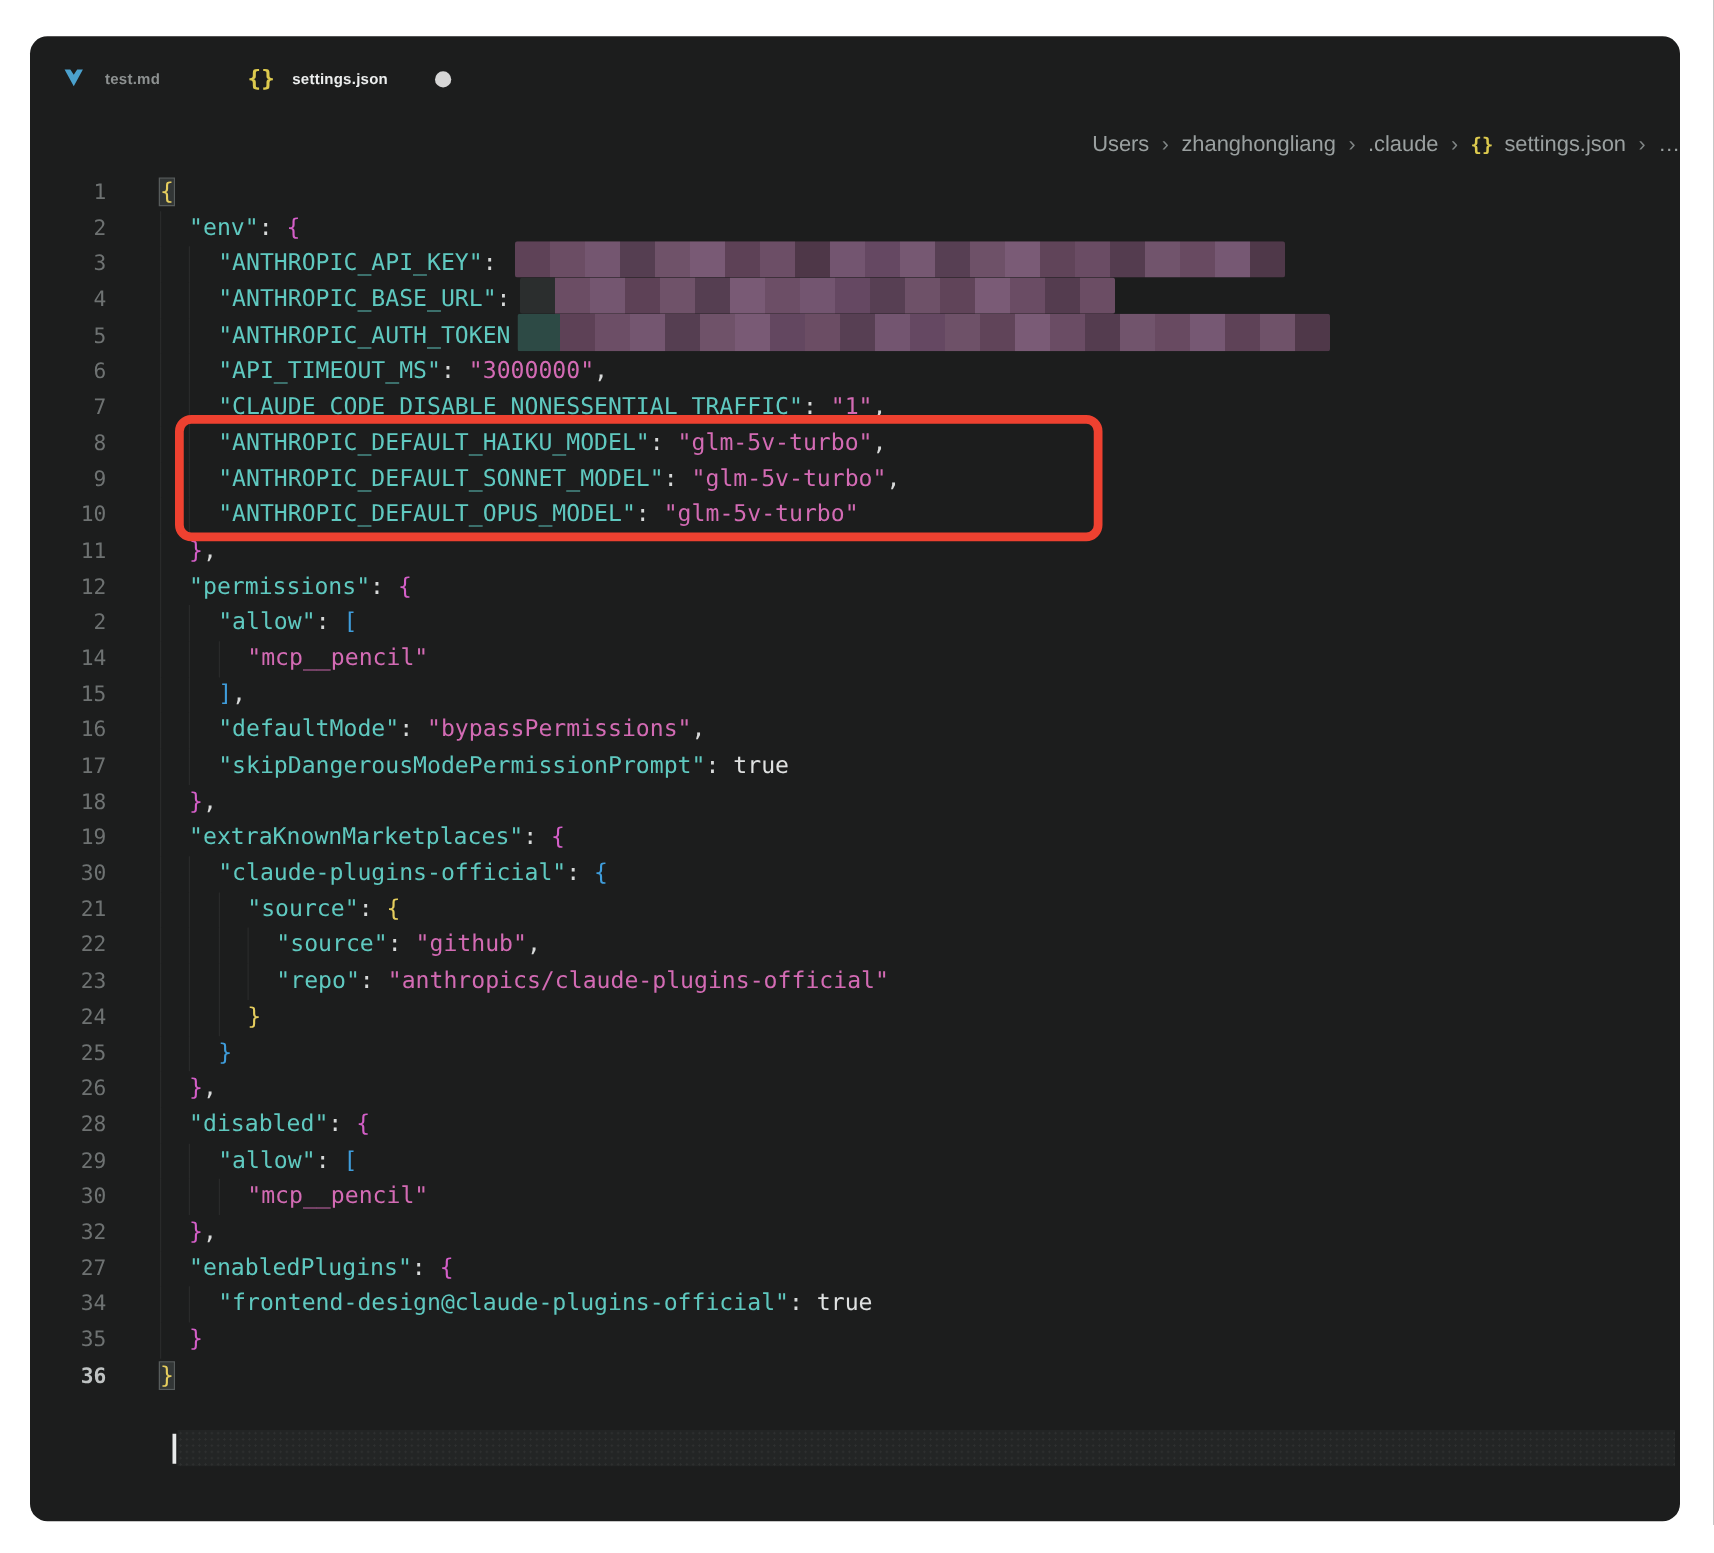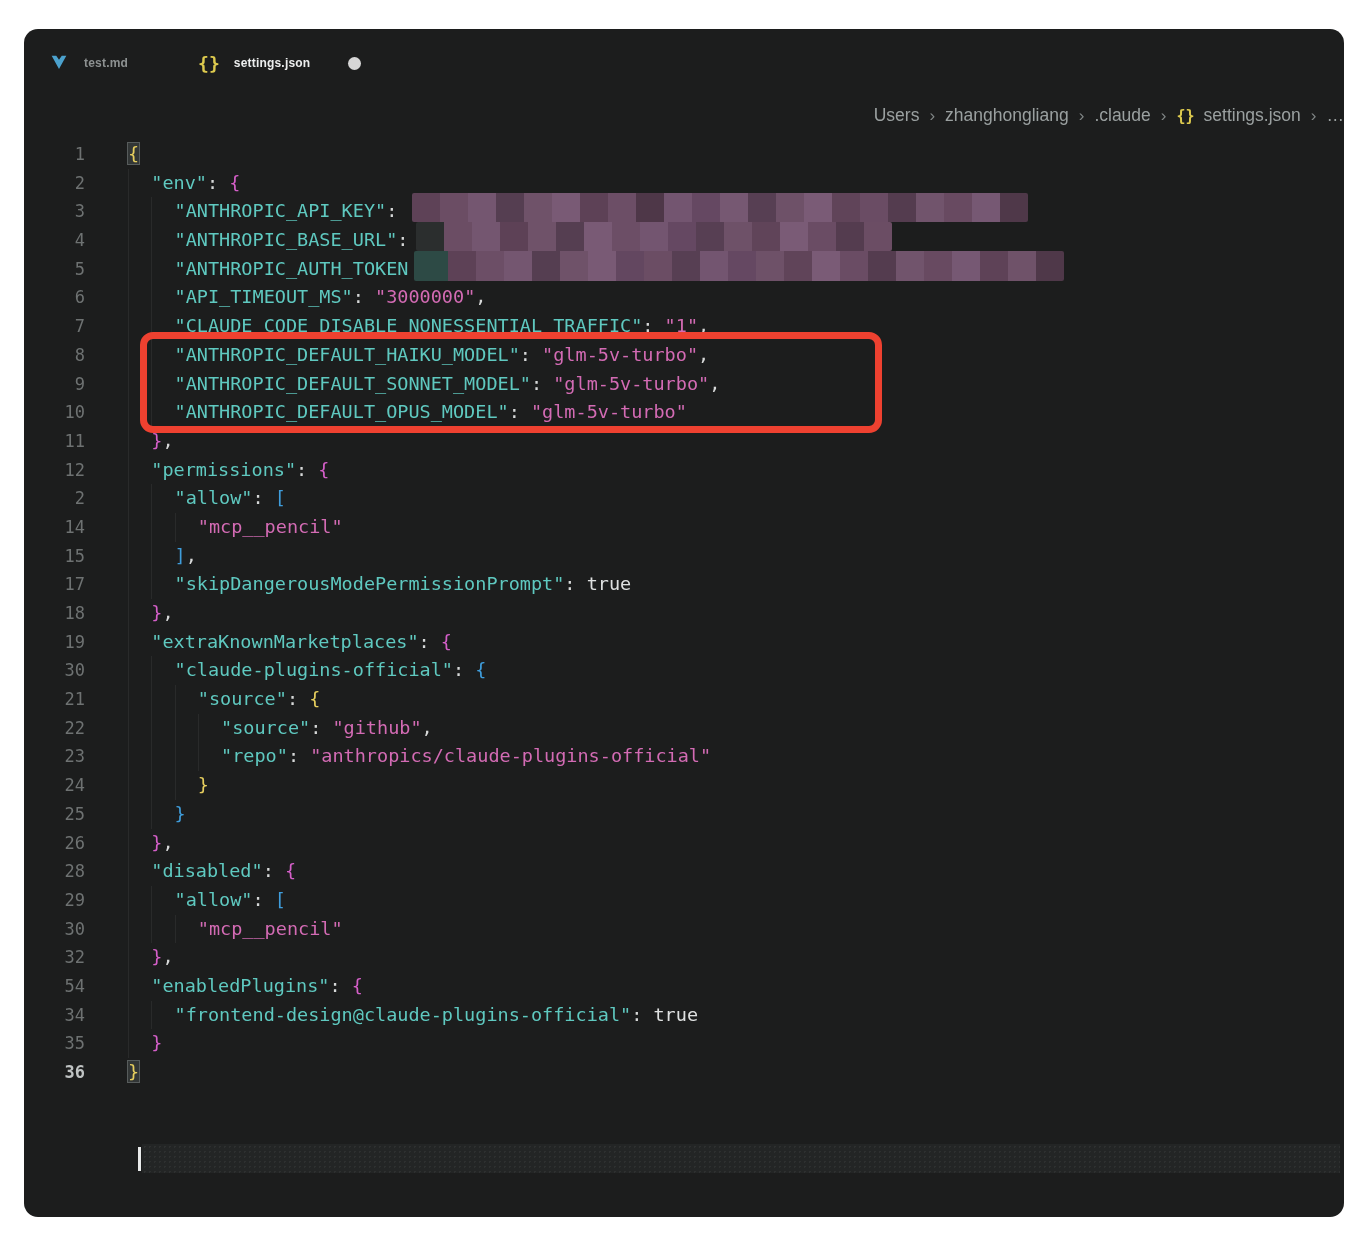--- a/index.html
+++ b/index.html
@@ -162,20 +162,24 @@
       </div>
       <div class="line">
         <span class="num">14</span>
         <span class="codeln"><span class="ind"></span><span class="ind"></span><span class="ind"></span><span class="tk-s">"mcp__pencil"</span></span>
       </div>
       <div class="line">
         <span class="num">15</span>
         <span class="codeln"><span class="ind"></span><span class="ind"></span><span class="tk-b">]</span><span class="tk-p">,</span></span>
       </div>
       <div class="line">
+        <span class="num">16</span>
+        <span class="codeln"><span class="ind"></span><span class="ind"></span><span class="tk-k">"defaultMode"</span><span class="tk-p">: </span><span class="tk-s">"bypassPermissions"</span><span class="tk-p">,</span></span>
+      </div>
+      <div class="line">
         <span class="num">17</span>
         <span class="codeln"><span class="ind"></span><span class="ind"></span><span class="tk-k">"skipDangerousModePermissionPrompt"</span><span class="tk-p">: </span><span class="tk-t">true</span></span>
       </div>
       <div class="line">
         <span class="num">18</span>
         <span class="codeln"><span class="ind"></span><span class="tk-m">}</span><span class="tk-p">,</span></span>
       </div>
       <div class="line">
         <span class="num">19</span>
         <span class="codeln"><span class="ind"></span><span class="tk-k">"extraKnownMarketplaces"</span><span class="tk-p">: </span><span class="tk-m">{</span></span>
@@ -218,21 +222,21 @@
       </div>
       <div class="line">
         <span class="num">30</span>
         <span class="codeln"><span class="ind"></span><span class="ind"></span><span class="ind"></span><span class="tk-s">"mcp__pencil"</span></span>
       </div>
       <div class="line">
         <span class="num">32</span>
         <span class="codeln"><span class="ind"></span><span class="tk-m">}</span><span class="tk-p">,</span></span>
       </div>
       <div class="line">
-        <span class="num">54</span>
+        <span class="num">27</span>
         <span class="codeln"><span class="ind"></span><span class="tk-k">"enabledPlugins"</span><span class="tk-p">: </span><span class="tk-m">{</span></span>
       </div>
       <div class="line">
         <span class="num">34</span>
         <span class="codeln"><span class="ind"></span><span class="ind"></span><span class="tk-k">"frontend-design@claude-plugins-official"</span><span class="tk-p">: </span><span class="tk-t">true</span></span>
       </div>
       <div class="line">
         <span class="num">35</span>
         <span class="codeln"><span class="ind"></span><span class="tk-m">}</span></span>
       </div>

